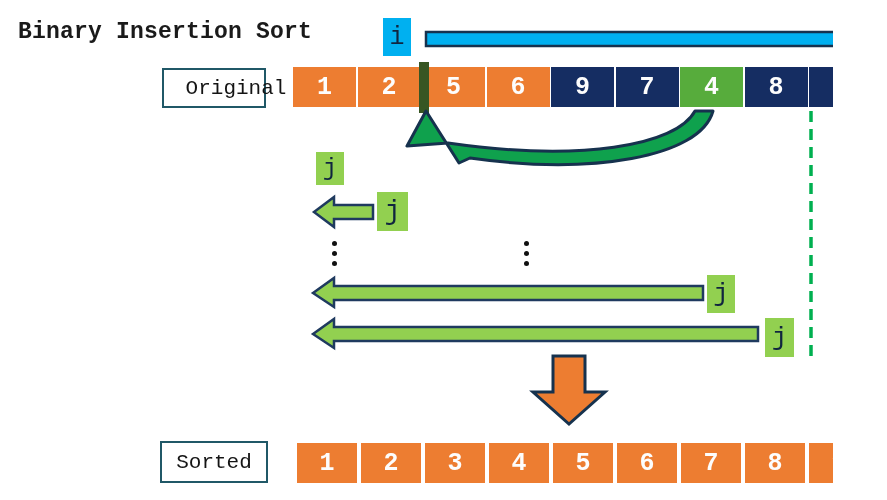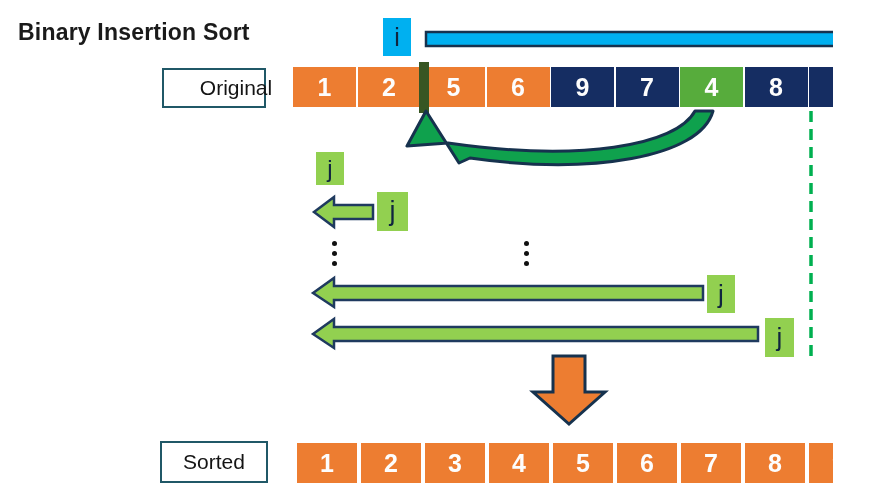--- a/index.html
+++ b/index.html
@@ -1,18 +1,18 @@
 <!DOCTYPE html>
 <html><head>
 <meta charset="utf-8">
 <style>
   html,body{margin:0;padding:0;background:#fff;}
   #canvas{
     position:relative;width:833px;height:500px;background:#ffffff;overflow:hidden;
-    font-family:Liberation Sans, sans-serif;
+    font-family:Liberation Mono, monospace;
   }
   .abs{position:absolute;}
   #title{
     left:18px;top:19px;font-size:23px;font-weight:bold;color:#1a1a1a;letter-spacing:0.2px;
   }
   .label-box{
     box-sizing:border-box;background:#ffffff;border:2px solid #205867;color:#141414;
     display:flex;align-items:center;justify-content:center;font-size:21px;z-index:6;
   }
   #original-box{left:162px;top:68px;width:104px;height:40px;padding-left:44px;}

